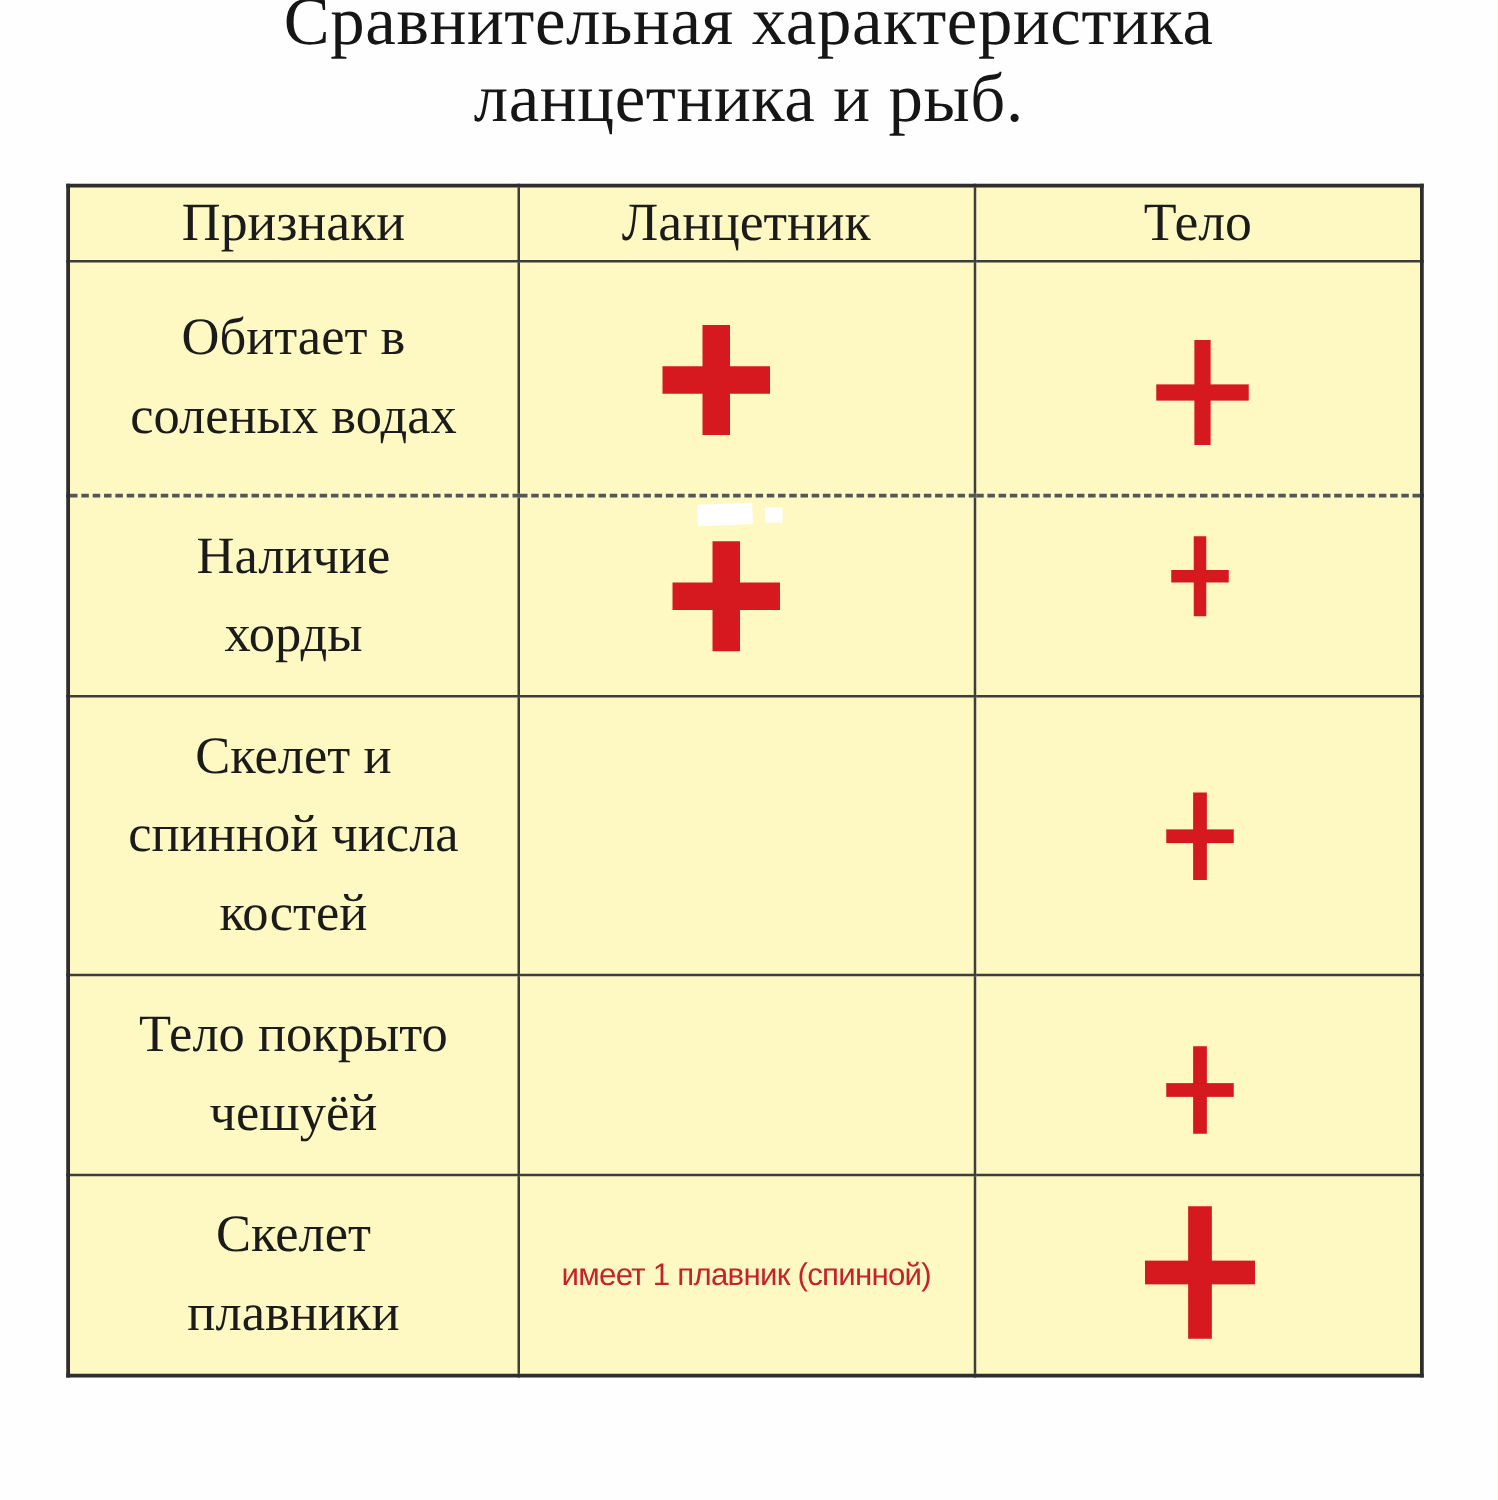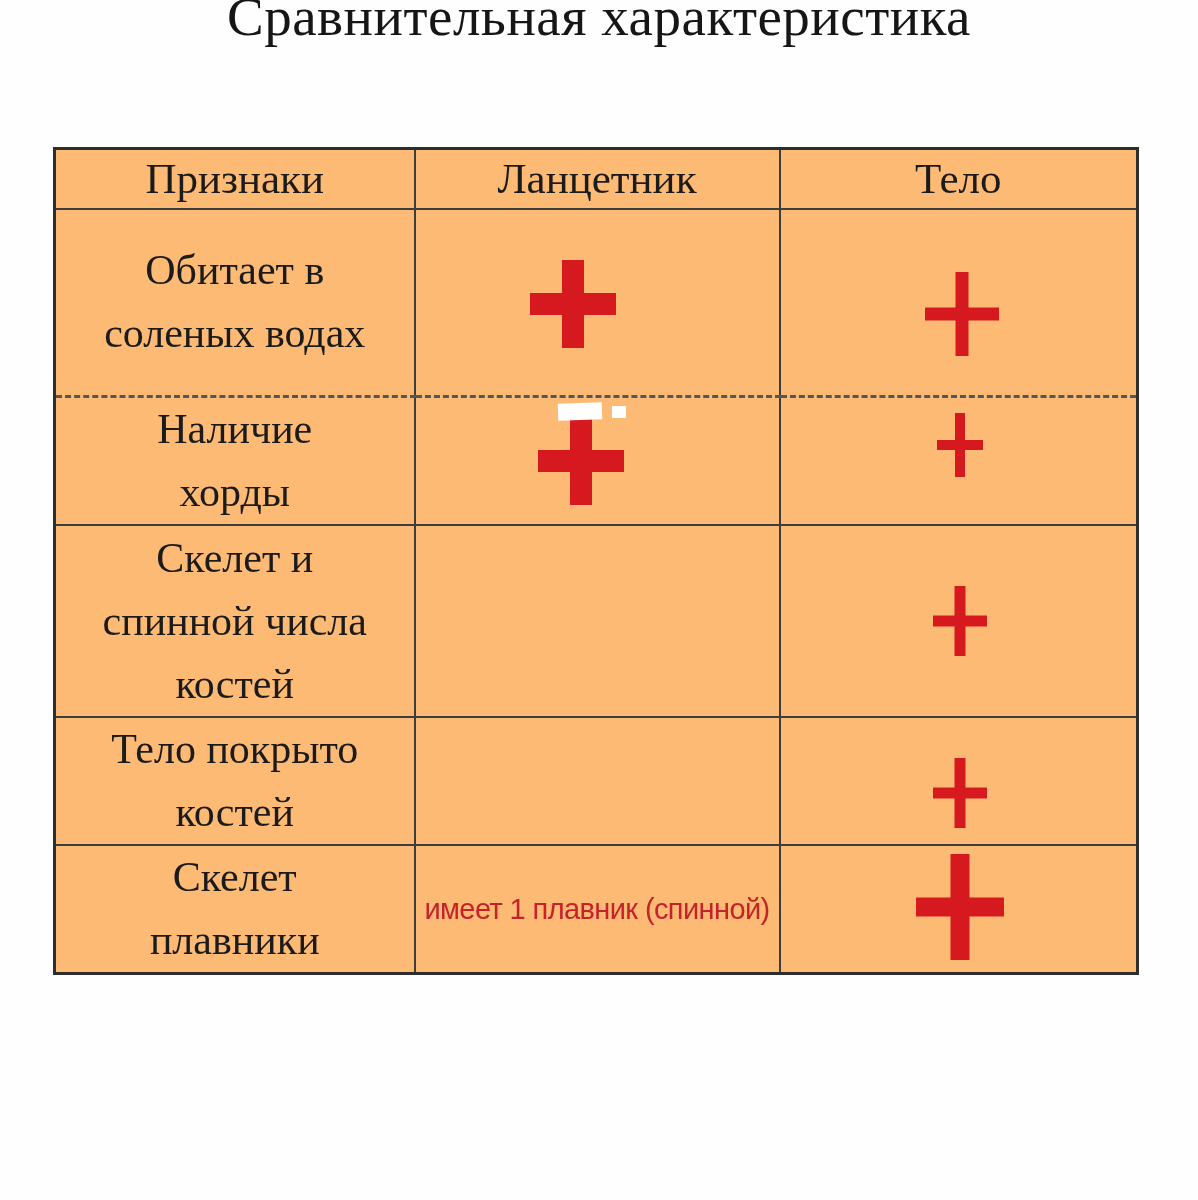--- a/index.html
+++ b/index.html
@@ -21,31 +21,31 @@
     position:absolute;top:-14px;left:0;width:100%;
     text-align:center;font-size:55px;line-height:62px;
     font-weight:500;color:#161616;letter-spacing:.5px;
   }
 
   
   table.cmp{
     position:absolute;left:53px;top:147px;width:1083px;
     border-collapse:collapse;table-layout:fixed;
     border:3px solid var(--outer-border);
-    background:#fdba74;
+    background:#fef9c3;
   }
   col.c1{width:360px} col.c2{width:365px} col.c3{width:358px}
   td,th{
     border:2px solid var(--border-gray);
     text-align:center;vertical-align:middle;
     font-weight:400;
   }
   th{font-size:43px;height:60px;line-height:1.1}
   td.feature{font-size:42px;line-height:1.5}
-  td.feature .ftext{display:block;max-width:272px;margin:0 auto}
+  td.feature .ftext{display:block;max-width:272px;margin:16px auto}
   tr.r1 td{height:188px}
   tr.r2 td{height:192px}
   tr.r3 td{height:124px}
   tr.r4 td{height:192px}
   tr.r5 td{height:126px}
   tr.r6 td{height:126px}
 
   
   tr.r2 td{border-bottom:none}
   tr.r3 td{border-top:3px dashed var(--dashed-gray)}
@@ -78,31 +78,32 @@
 
   
   .smudge{position:absolute;left:142px;top:5px;width:44px;height:17px;
     background:#fff;transform:rotate(-2deg);z-index:2}
   .smudge2{position:absolute;left:196px;top:8px;width:14px;height:12px;
     background:#fff;z-index:2}
 
   
   td.note{
     font-family:"Liberation Sans",sans-serif;
-    font-size:29px;letter-spacing:-.6px;
+    font-size:25px;letter-spacing:-.6px;
     color:var(--note-red);font-weight:400;
   }
 </style>
 </head>
 <body>
 
 <div class="page">
 
   <div class="title">
     <div>Сравнительная характеристика</div>
+    <div>ланцетника и рыб.</div>
   </div>
 
   <table class="cmp">
     <colgroup>
         <col class="c1">
         <col class="c2">
         <col class="c3">
       </colgroup>
 
     <tbody>
@@ -154,21 +155,21 @@
       <td class="mark"></td>
       <td class="mark">
         <div class="markwrap">
               <span class="cross thin-md o-f4"></span>
             </div>
       </td>
     </tr>
 
     <tr class="r5">
       <td class="feature">
-        <span class="ftext">Тело покрыто костей</span>
+        <span class="ftext">Тело покрыто чешуёй</span>
       </td>
       <td class="mark"></td>
       <td class="mark">
         <div class="markwrap">
               <span class="cross thin-md o-f5"></span>
             </div>
       </td>
     </tr>
 
     <tr class="r6">

